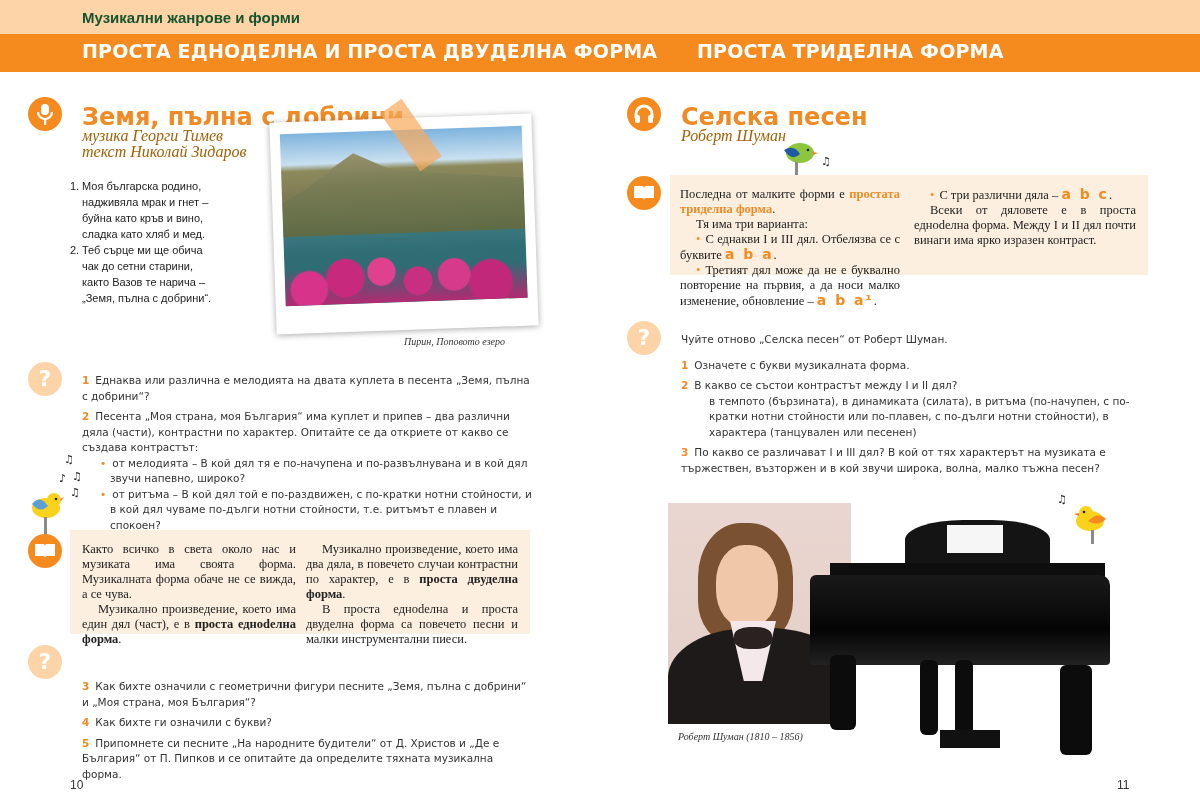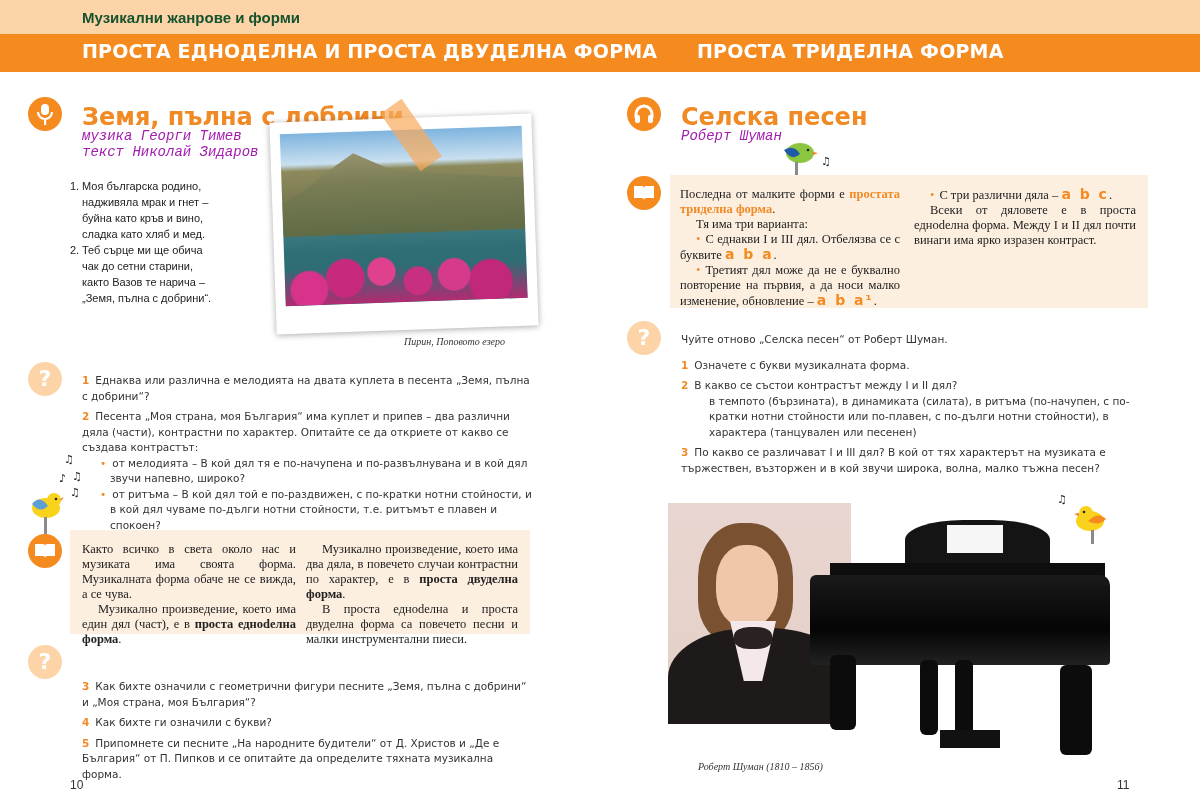--- a/index.html
+++ b/index.html
@@ -12,21 +12,21 @@
   .title { position: absolute; top: 40px; font-family: "DejaVu Sans", sans-serif; font-weight: bold; font-size: 19px; color: #fff; letter-spacing: 0.2px; }
   .title.left { left: 82px; }
   .title.right { left: 697px; }
 
   .circle-icon { position: absolute; width: 34px; height: 34px; border-radius: 50%; background: #f58a1f; display: flex; align-items: center; justify-content: center; }
   .circle-icon.q { background: #fdd4a8; }
   .circle-icon svg { display: block; }
   .q-mark { color: #fff; font-family: "DejaVu Sans", sans-serif; font-weight: bold; font-size: 22px; line-height: 1; }
 
   .song-title { position: absolute; font-family: "DejaVu Sans", sans-serif; font-weight: bold; font-size: 24px; color: #f08a24; }
-  .italic-credit { position: absolute; font-family: Liberation Mono, monospace; font-style: italic; font-size: 14px; color: #a21caf; line-height: 16px; }
+  .italic-credit { position: absolute; font-family: Liberation Serif, serif; font-style: italic; font-size: 16px; color: #a16207; line-height: 16px; }
   .verse { position: absolute; font-family: Liberation Sans, sans-serif; font-size: 11px; line-height: 16px; color: #222; }
   .verse .num { display: inline-block; width: 12px; }
   .verse .line { padding-left: 12px; }
   .verse .line.first { padding-left: 0; }
 
   .photo { position: absolute; left: 273px; top: 118px; width: 262px; height: 212px; background: #fff; transform: rotate(-2deg); box-shadow: 0 1px 6px rgba(0,0,0,0.35); padding: 12px 10px 28px 10px; }
   .photo-inner { width: 100%; height: 100%; position: relative; overflow: hidden;
     background: linear-gradient(180deg, #7fb4de 0%, #c9e0f0 18%, #8c8a5c 22%, #7d7a53 38%, #6b6f4a 50%, #3f7a80 56%, #2f6e75 70%, #2b6a72 100%); }
   .mountain { position: absolute; left: 0; top: 10%; width: 100%; height: 50%;
     background: linear-gradient(180deg, #9a9570 0%, #7a7d55 40%, #5f6b45 100%);
@@ -194,21 +194,21 @@
 </svg>
 <div class="bird-stick" style="left:795px;top:162px;height:14px;"></div>
 <div class="note" style="left:821px;top:155px;">♫</div>
 
 <div class="circle-icon" style="left:627px;top:176px;">
   <svg width="22" height="16" viewBox="0 0 22 16">
       <path d="M1 1 h8 a2 2 0 0 1 2 2 v12 a2 2 0 0 0 -2 -2 h-8z" fill="#fff"></path>
       <path d="M21 1 h-8 a2 2 0 0 0 -2 2 v12 a2 2 0 0 1 2 -2 h8z" fill="#fff"></path>
     </svg>
 </div>
-<div class="infobox" style="left:670px;top:175px;width:478px;height:133px;">
+<div class="infobox" style="left:670px;top:175px;width:478px;height:100px;">
   <div class="col" style="left:10px;width:220px;">
     <div><span>Последна от малките форми е </span><span class="orange-b">простата тридeлна форма</span>.</div>
     <div class="ind">Тя има три варианта:</div>
     <div class="ind ib-bul"><span>С еднакви I и III дял. Отбелязва се с буквите</span> <span class="letters">a b a</span>.</div>
     <div class="ind ib-bul"><span>Третият дял може да не е буквално повторение на първия, а да носи малко изменение, обновление –</span> <span class="letters">a b a¹</span>.</div>
   </div>
   <div class="col" style="left:244px;width:222px;">
     <div class="ind ib-bul"><span>С три различни дяла –</span> <span class="letters">a b c</span>.</div>
     <div class="ind">Всеки от дяловете е в проста еднodелна форма. Между I и II дял почти винаги има ярко изразен контраст.</div>
   </div>
@@ -225,21 +225,21 @@
   <p><span class="qn">3</span><span>По какво се различават I и III дял? В кой от тях характерът на музиката е тържествен, възторжен и в кой звучи широка, волна, малко тъжна песен?</span></p>
 </div>
 
 <div class="portrait">
   <div class="hair"></div>
   <div class="face"></div>
   <div class="coat"></div>
   <div class="collar"></div>
   <div class="tie"></div>
 </div>
-<div class="caption" style="left:678px;top:761px;margin-left:20px;">Роберт Шуман (1810 – 1856)</div>
+<div class="caption" style="left:678px;top:731px;">Роберт Шуман (1810 – 1856)</div>
 
 <div class="piano">
   <div class="rack"></div>
   <div class="sheet"></div>
   <div class="lid"></div>
   <div class="body"></div>
   <div class="leg" style="left:20px;top:150px;height:75px;"></div>
   <div class="leg" style="left:110px;top:155px;height:75px;width:18px;"></div>
   <div class="leg" style="left:145px;top:155px;height:75px;width:18px;"></div>
   <div class="leg" style="left:250px;top:160px;height:90px;width:32px;"></div>

